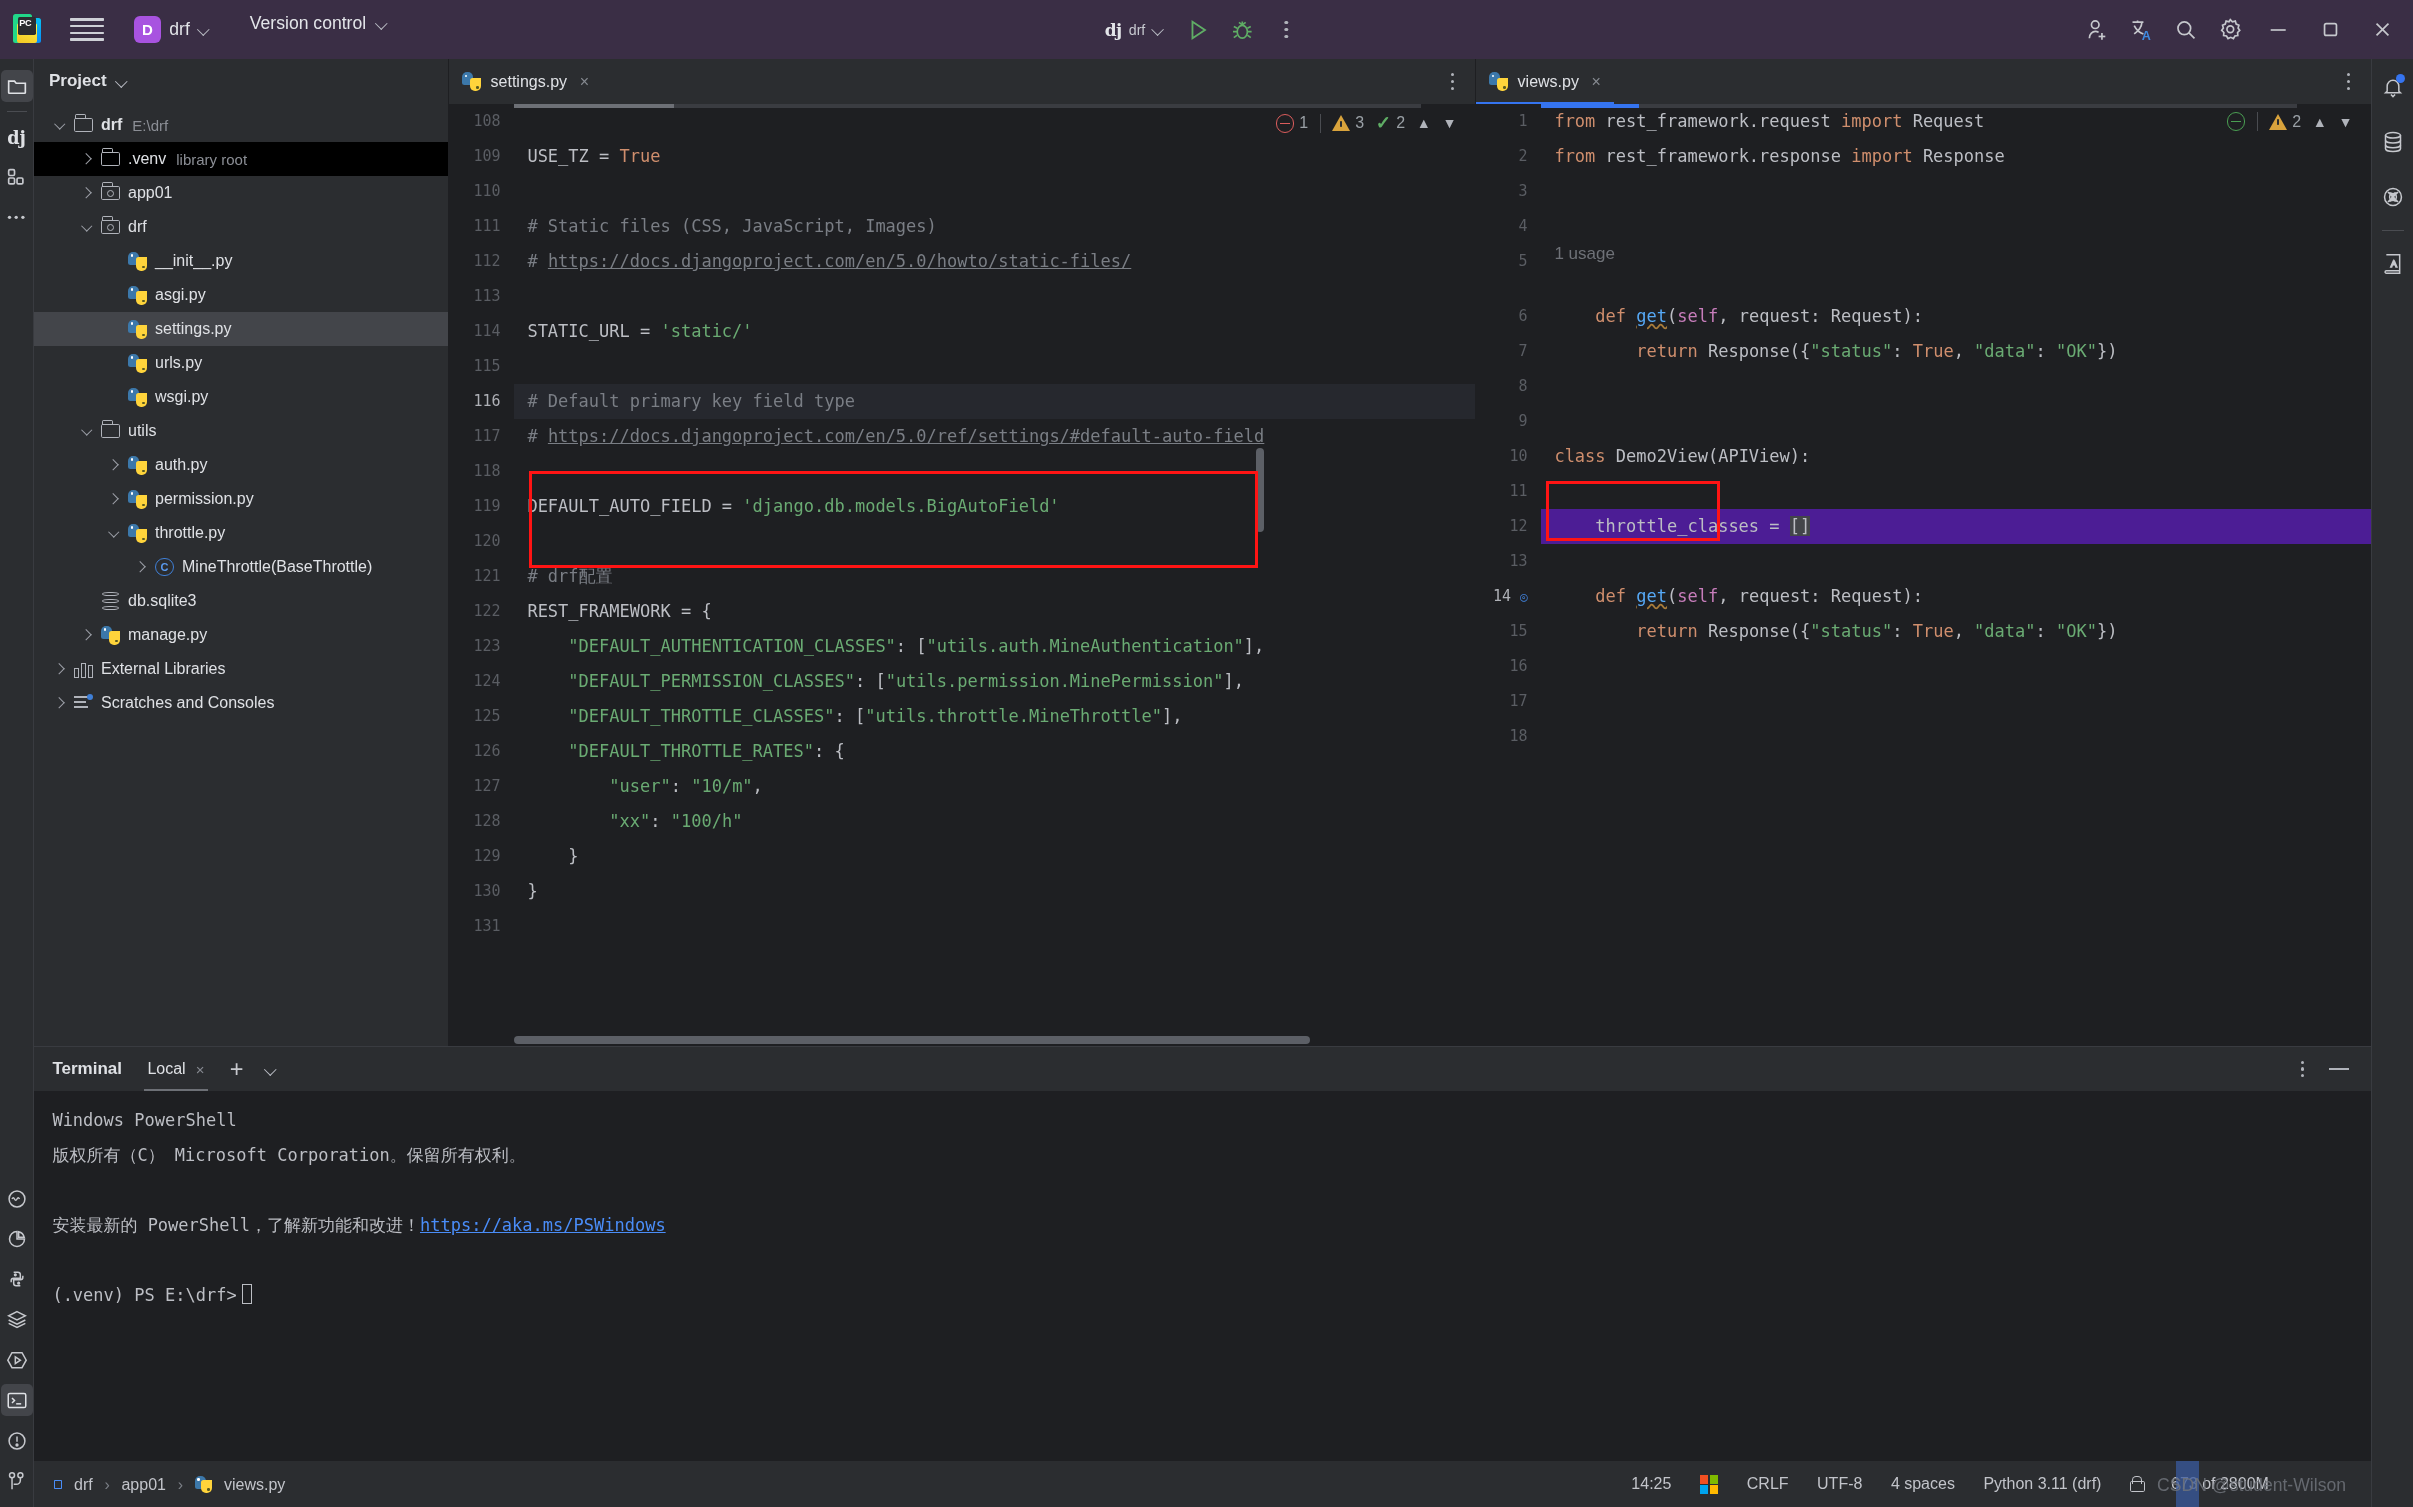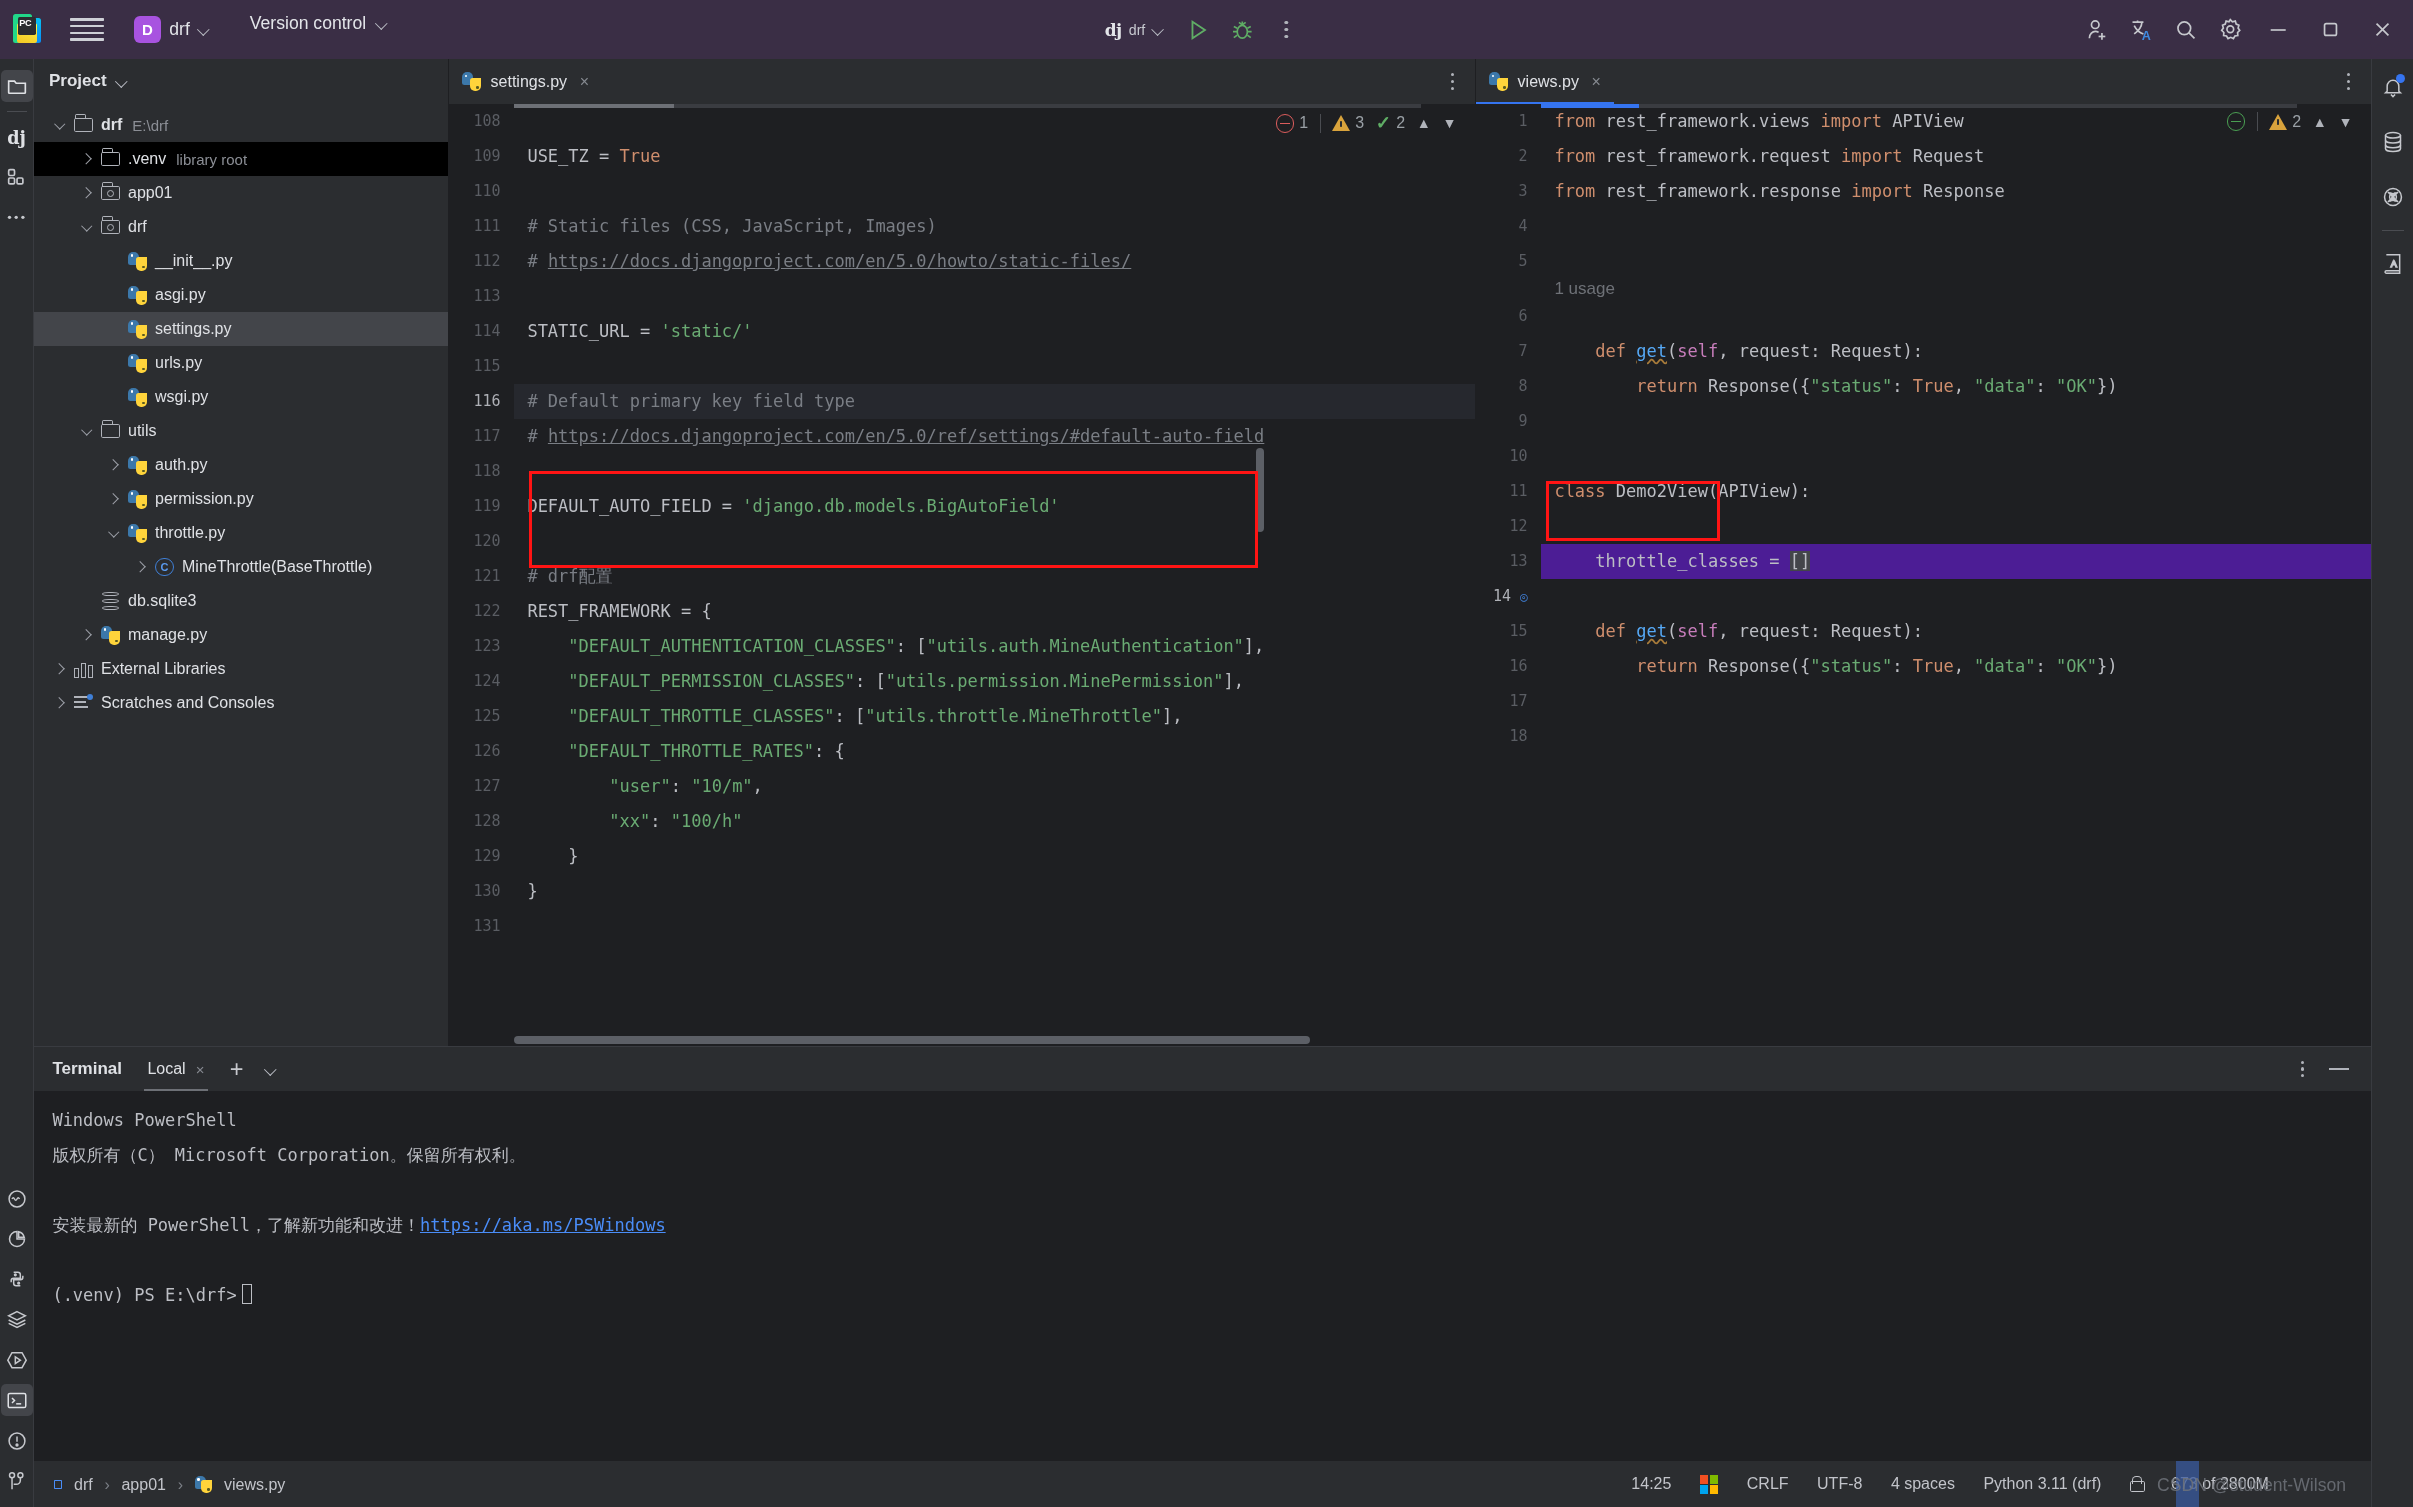--- a/index.html
+++ b/index.html
@@ -815,21 +815,20 @@
                   <div class="lnum">11</div>
                   <div class="lnum">12</div>
                   <div class="lnum">13</div>
                   <div class="lnum cur">14 <span style="color:#3f7fd6;font-size:12.6px;">◎</span></div>
                   <div class="lnum">15</div>
                   <div class="lnum">16</div>
                   <div class="lnum">17</div>
                   <div class="lnum">18</div>
                 </div>
               <div class="code" id="code-r">
-                  <div class="cline"><span class="kw">from</span><span class="plain"> rest_framework.views </span><span class="kw">import</span><span class="plain"> APIView</span></div>
                   <div class="cline"><span class="kw">from</span><span class="plain"> rest_framework.request </span><span class="kw">import</span><span class="plain"> Request</span></div>
                   <div class="cline"><span class="kw">from</span><span class="plain"> rest_framework.response </span><span class="kw">import</span><span class="plain"> Response</span></div>
                   <div class="cline">&nbsp;</div>
                   <div class="cline">&nbsp;</div>
                   <div class="usage">1 usage</div>
                   <div class="cline">&nbsp;</div>
                   <div class="cline"><span class="plain">    </span><span class="kw">def</span><span class="plain"> </span><span class="fn">get</span><span class="plain">(</span><span class="slf">self</span><span class="plain">, request: Request):</span></div>
                   <div class="cline"><span class="plain">        </span><span class="kw">return</span><span class="plain"> Response({</span><span class="str">"status"</span><span class="plain">: </span><span class="kw">True</span><span class="plain">, </span><span class="str">"data"</span><span class="plain">: </span><span class="str">"OK"</span><span class="plain">})</span></div>
                   <div class="cline">&nbsp;</div>
                   <div class="cline">&nbsp;</div>

